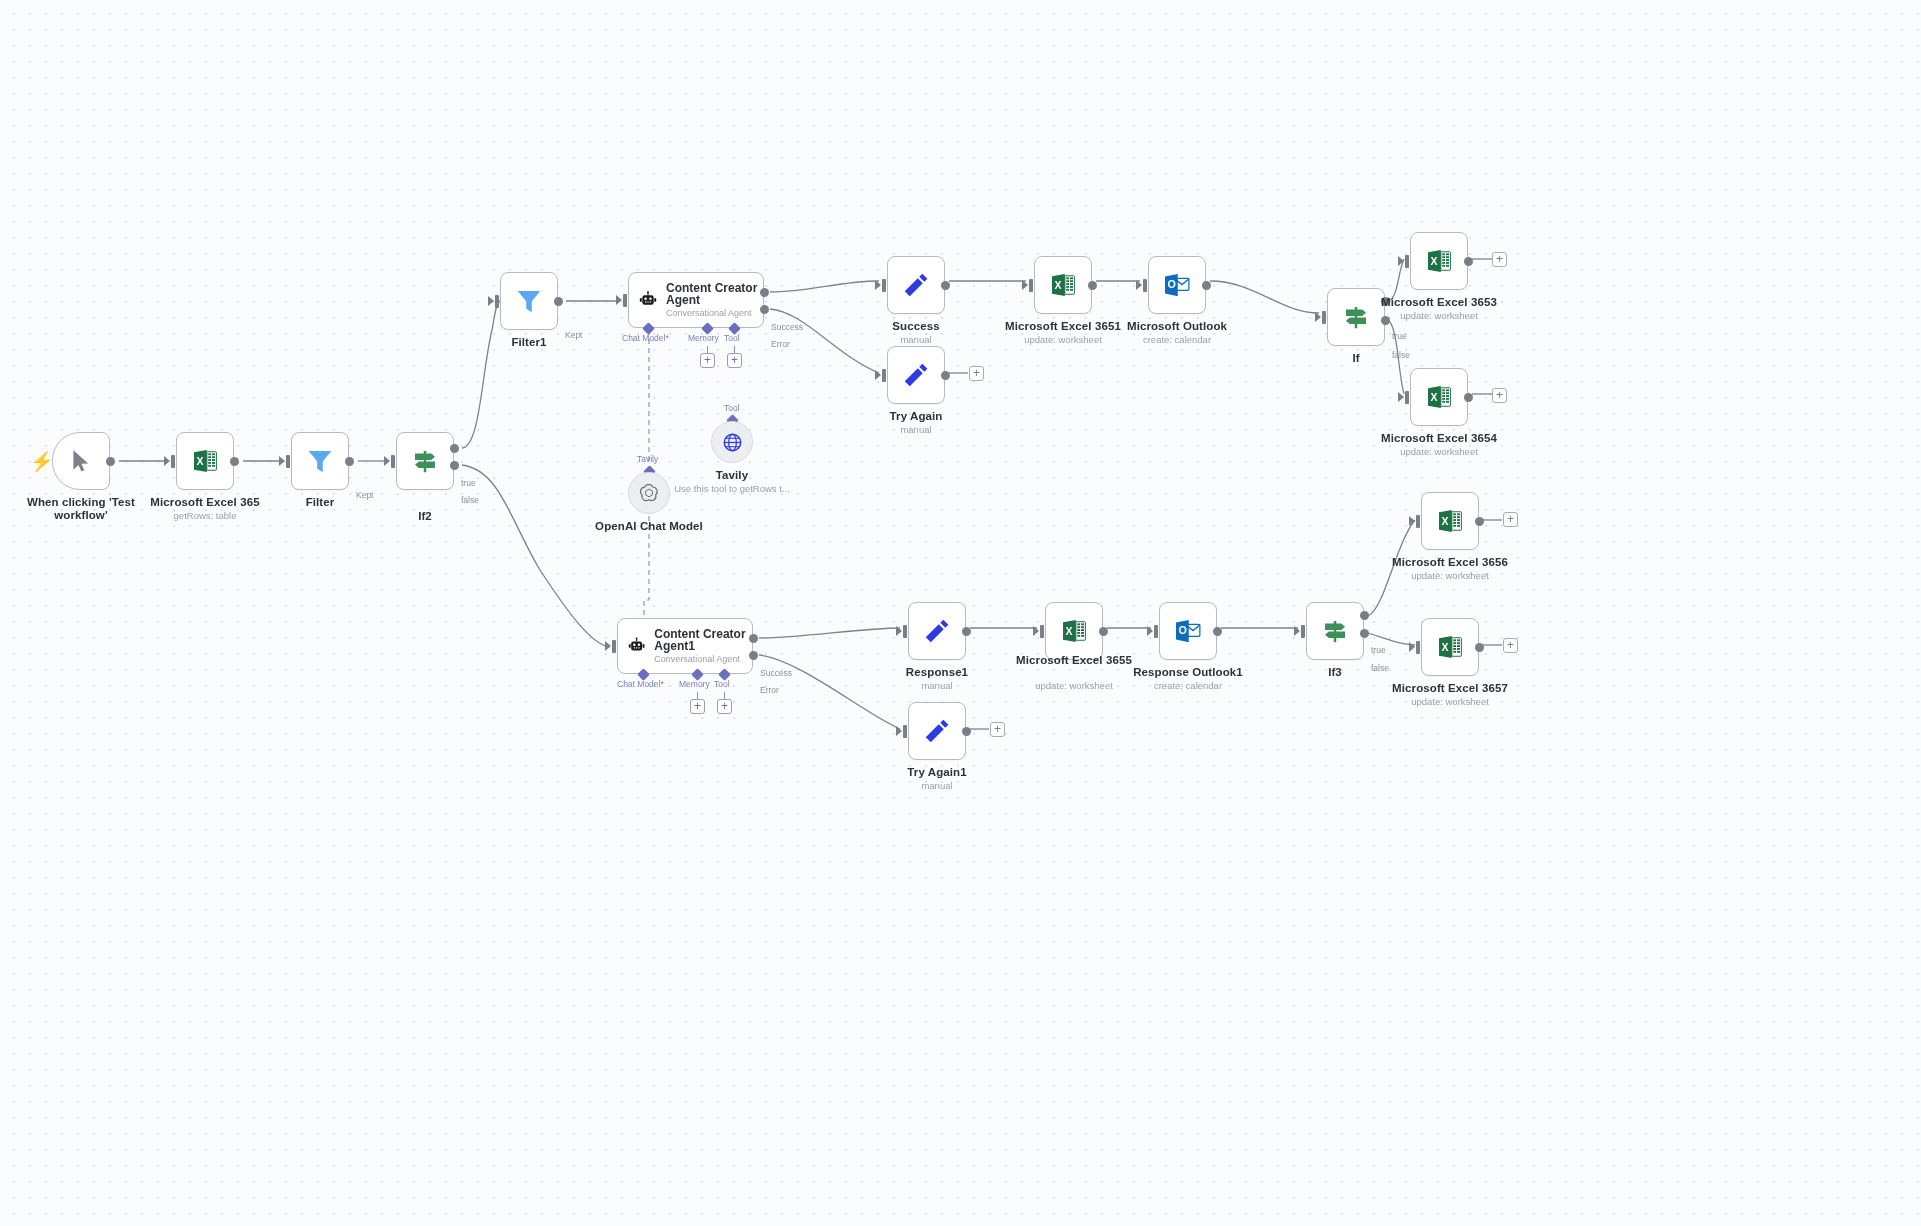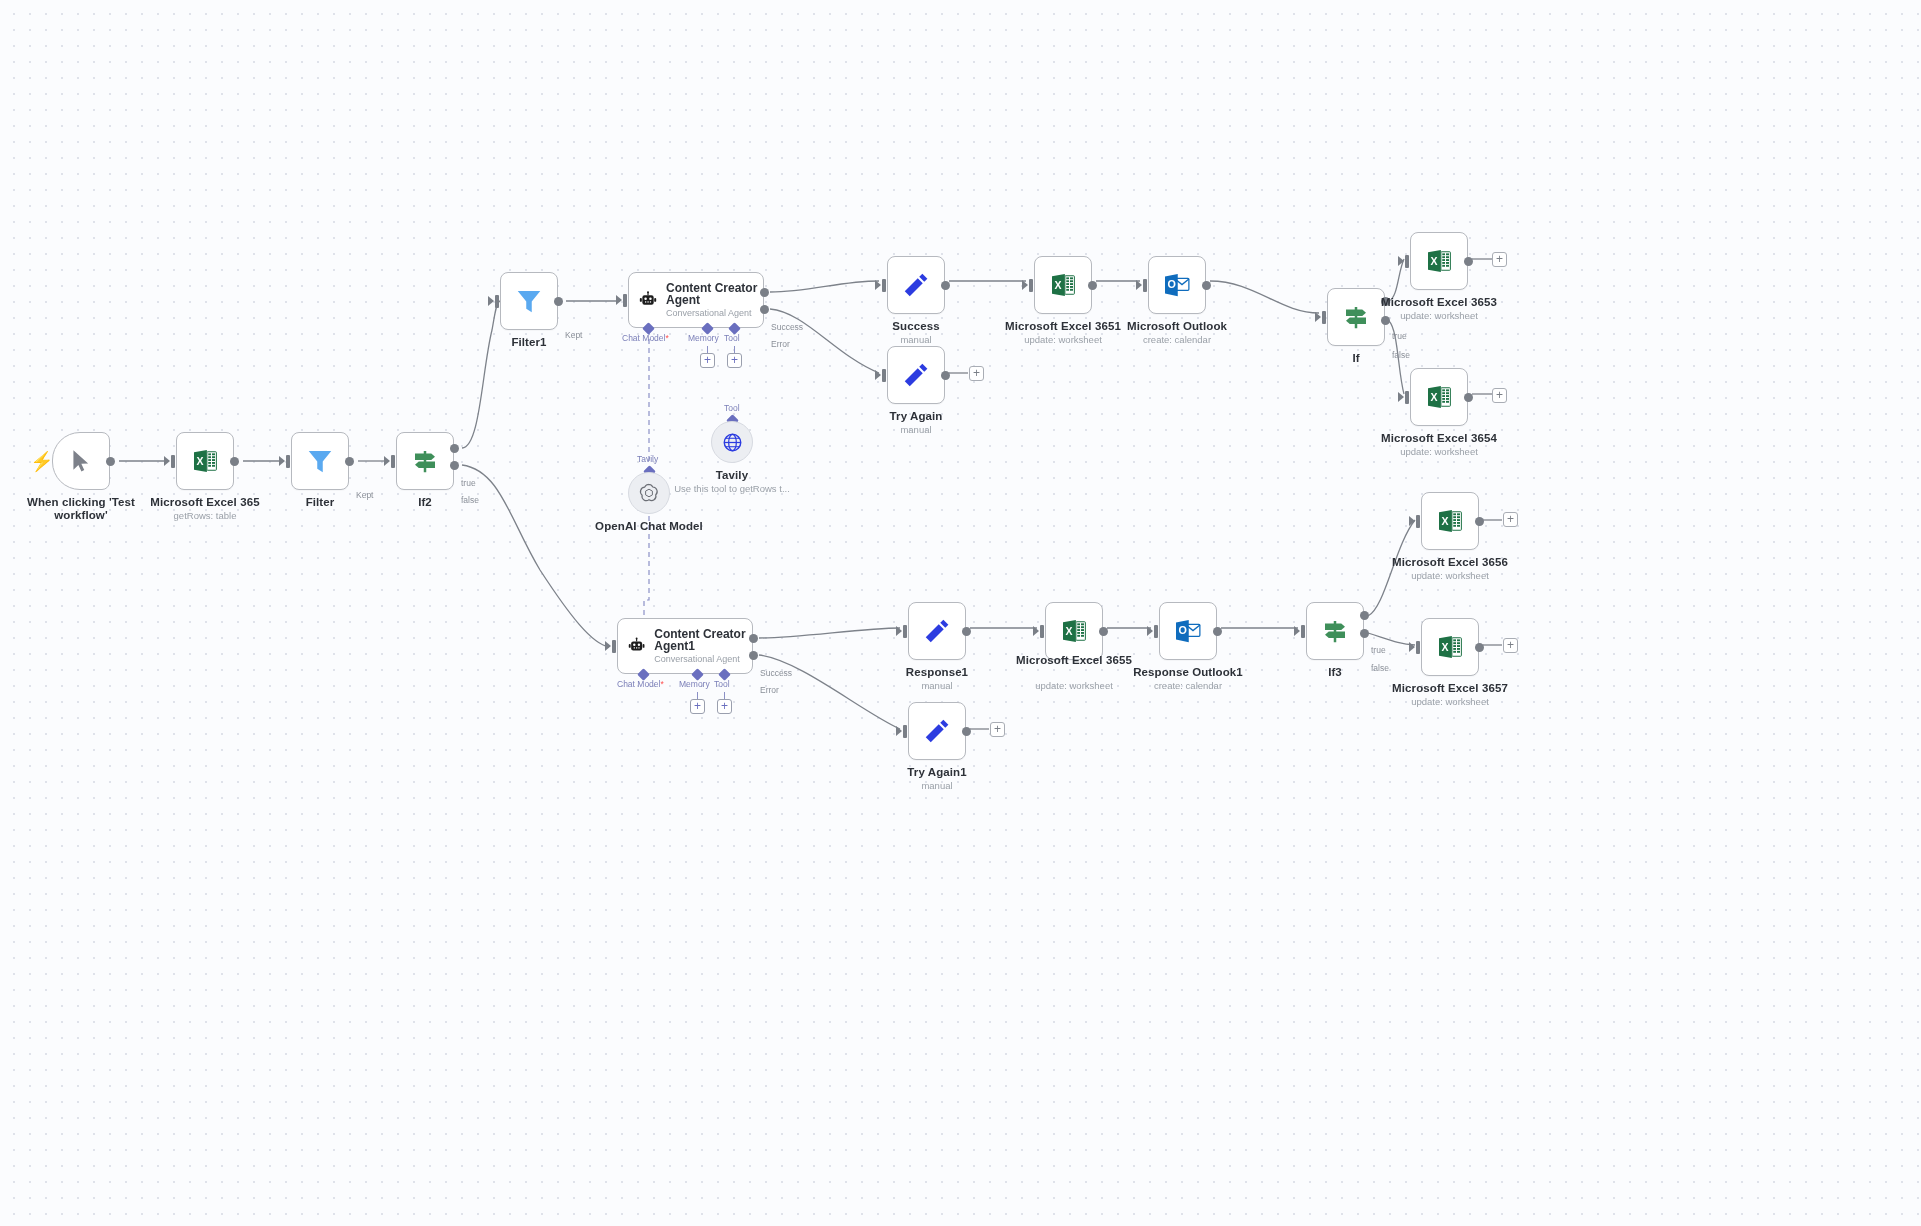--- a/index.html
+++ b/index.html
@@ -309,21 +309,21 @@
       <svg width="30" height="30" viewBox="0 0 24 24">
         <rect x="11" y="4" width="2" height="17" fill="#3f8f5a"></rect>
         <path d="M4 6 H17 L20 8.6 L17 11.2 H4 Z" fill="#3f8f5a"></path>
         <path d="M20 12.4 H7 L4 15 L7 17.6 H20 Z" fill="#3f8f5a"></path>
       </svg>
     </div>
     <div class="port-out" style="left:54px; top:12px;"></div>
     <div class="port-label" style="left:65px; top:11px;">true</div>
     <div class="port-out" style="left:54px; top:29px;"></div>
     <div class="port-label" style="left:65px; top:28px;">false</div>
-    <div class="caption" style="left:-42px; top:64px; width:142px;text-align:center;">If2</div>
+    <div class="caption" style="left:-42px; top:78px; width:142px;text-align:center;">If2</div>
   </div>
 
   <div class="node" style="left:500px; top:272px;">
     <div class="port-in-bar" style="left:-5px; top:23px;"></div>
     <div class="port-in" style="left:-12px; top:24px;"></div>
     <div class="nbox square">
       <svg width="30" height="30" viewBox="0 0 24 24">
         <path d="M3 4 H21 L14.2 12.4 V21 L9.8 18.2 V12.4 Z" fill="#5aa9f0"></path>
       </svg>
     </div>

